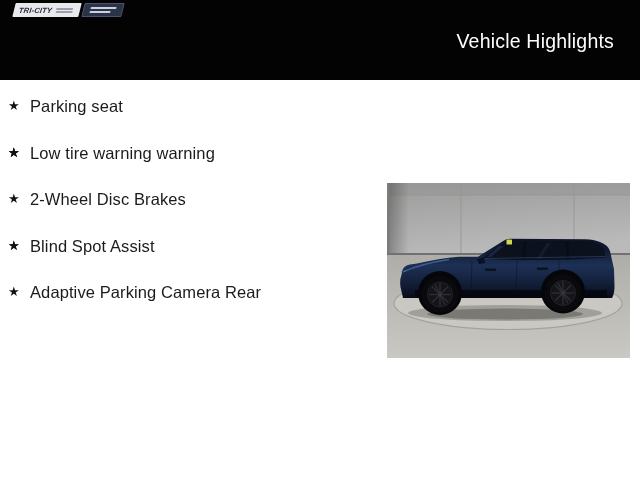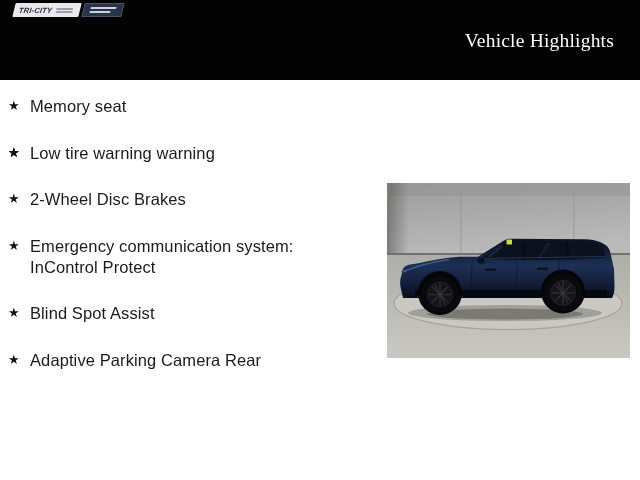--- a/index.html
+++ b/index.html
@@ -21,21 +21,21 @@
   .logo-tag{transform:skewX(6deg);margin-left:4px;display:flex;flex-direction:column;gap:1.5px;}
   .logo-tag i{display:block;width:17px;height:1.5px;background:#9aa0ab;border-radius:1px;}
   .logo-badge{
     background:#2a3347;border:1px solid #49536a;transform:skewX(-14deg);margin-left:3px;
     display:flex;flex-direction:column;justify-content:center;gap:2px;padding:0 6px;border-radius:1px;
   }
   .logo-badge i{display:block;height:1.8px;background:#ccd2dd;border-radius:1px;}
   .logo-badge i.b1{width:26px;} .logo-badge i.b2{width:21px;}
   #page-title{
     position:absolute;top:30px;right:26px;color:#fefefe;font-size:19.5px;
-    letter-spacing:.2px;white-space:nowrap;font-family:Liberation Serif, serif;
+    letter-spacing:.2px;white-space:nowrap;
   }
   
   #highlights{
     position:absolute;left:8px;top:96px;width:360px;margin:0;padding:0;list-style:none;
   }
   #highlights li{
     position:relative;padding-left:22px;margin:0 0 25.5px 0;
     font-size:16.5px;line-height:21px;color:#1b1b1b;letter-spacing:.1px;
   }
   #highlights li .star{
@@ -61,26 +61,26 @@
       </span>
       <span class="logo-badge">
         <i class="b1"></i>
           <i class="b2"></i>
       </span>
     </div>
     <div id="page-title">Vehicle Highlights</div>
   </div>
 
   <ul id="highlights">
-      <li><span class="star">★</span><span>Memory seat</span></li>
+      <li><span class="star">★</span><span>Parking seat</span></li>
       <li><span class="star">★</span></li>
       <li><span class="star">★</span></li>
       <li><span class="star">★</span><span>Low tire warning warning</span></li>
       <li><span class="star">★</span><span>2-Wheel Disc Brakes</span></li>
-      <li><span class="star">★</span><span>Emergency communication system:<br>InControl Protect</span></li>
+      <li><span class="star">★</span></li>
       <li><span class="star">★</span><span>Blind Spot Assist</span></li>
       <li><span class="star">★</span><span>Adaptive Parking Camera Rear</span></li>
     </ul>
 
   <div id="photo">
     <svg width="243" height="175" viewBox="0 0 243 175" aria-hidden="true">
       <defs>
         <linearGradient id="wallGrad" x1="0" y1="0" x2="0.25" y2="1">
           <stop offset="0" stop-color="#9b9c9a"></stop>
             <stop offset="1" stop-color="#bababb"></stop>

